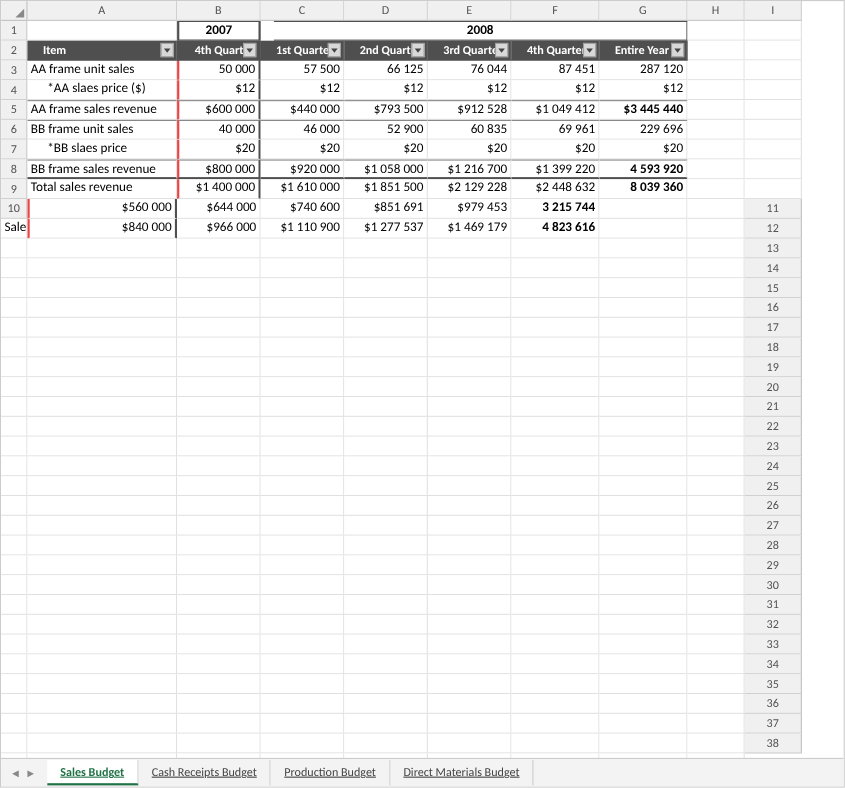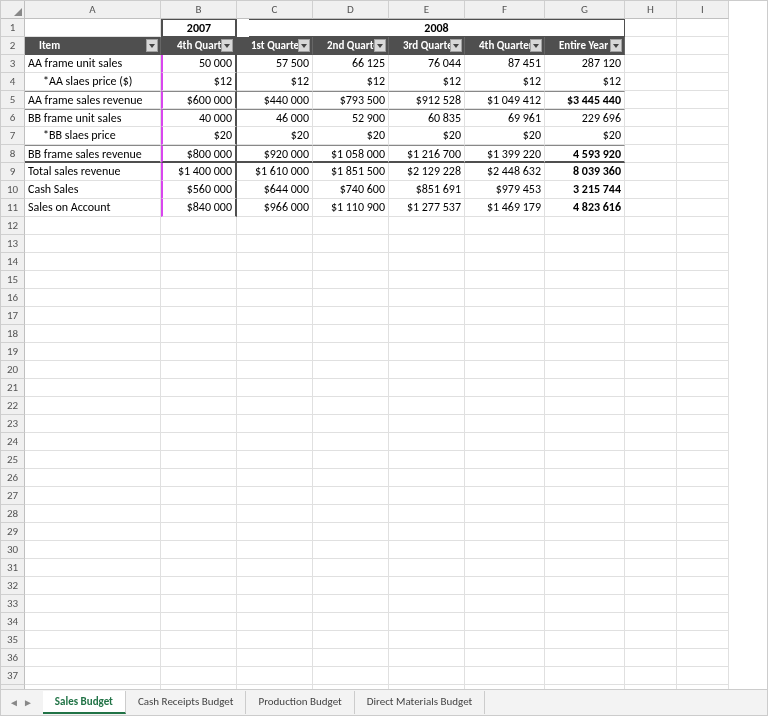--- a/index.html
+++ b/index.html
@@ -102,21 +102,21 @@
     border-left: 3px solid transparent;
     border-right: 3px solid transparent;
     border-top: 4px solid #444;
   }
   .txt { text-align: left; }
   .ind { padding-left: 18px; text-align: left; }
   .num { text-align: right; }
   .bold { font-weight: bold; }
   .bt-thin { border-top: 1px solid #888; }
   .bb-thick { border-bottom: 2px solid #4f4f4f; }
-  .bl-thick { border-left: 2px solid #d946ef; text-align: right; }
+  .bl-thick { border-left: 2px solid #ef4444; text-align: right; }
   .br-thick { border-right: 2px solid #4f4f4f; }
 
   .tabs {
     position: absolute;
     bottom: 0; left: 0; right: 0;
     height: 26px;
     background: #f3f3f3;
     border-top: 1px solid #ccc;
     display: flex;
     align-items: center;
@@ -129,20 +129,21 @@
     margin-right: 10px;
     color: #888;
   }
   .tab-nav span { cursor: pointer; font-size: 10px; }
   .tab {
     padding: 4px 12px;
     background: #f3f3f3;
     border-right: 1px solid #ccc;
     cursor: pointer;
     color: #444;
+    text-decoration: underline;
   }
   .tab.active {
     background: #fff;
     color: #217346;
     font-weight: bold;
     border-bottom: 2px solid #217346;
   }
 </style>
 </head>
 <body>
@@ -238,21 +239,20 @@
     <div class="cell txt">Total sales revenue</div>
     <div class="cell num bl-thick br-thick">$1 400 000</div>
     <div class="cell num">$1 610 000</div>
     <div class="cell num">$1 851 500</div>
     <div class="cell num">$2 129 228</div>
     <div class="cell num">$2 448 632</div>
     <div class="cell num bold">8 039 360</div>
     <div class="cell"></div>
     <div class="cell"></div>
     <div class="row-header">10</div>
-    <div class="cell txt">Cash Sales</div>
     <div class="cell num bl-thick br-thick">$560 000</div>
     <div class="cell num">$644 000</div>
     <div class="cell num">$740 600</div>
     <div class="cell num">$851 691</div>
     <div class="cell num">$979 453</div>
     <div class="cell num bold">3 215 744</div>
     <div class="cell"></div>
     <div class="cell"></div>
     <div class="row-header">11</div>
     <div class="cell txt">Sales on Account</div>

